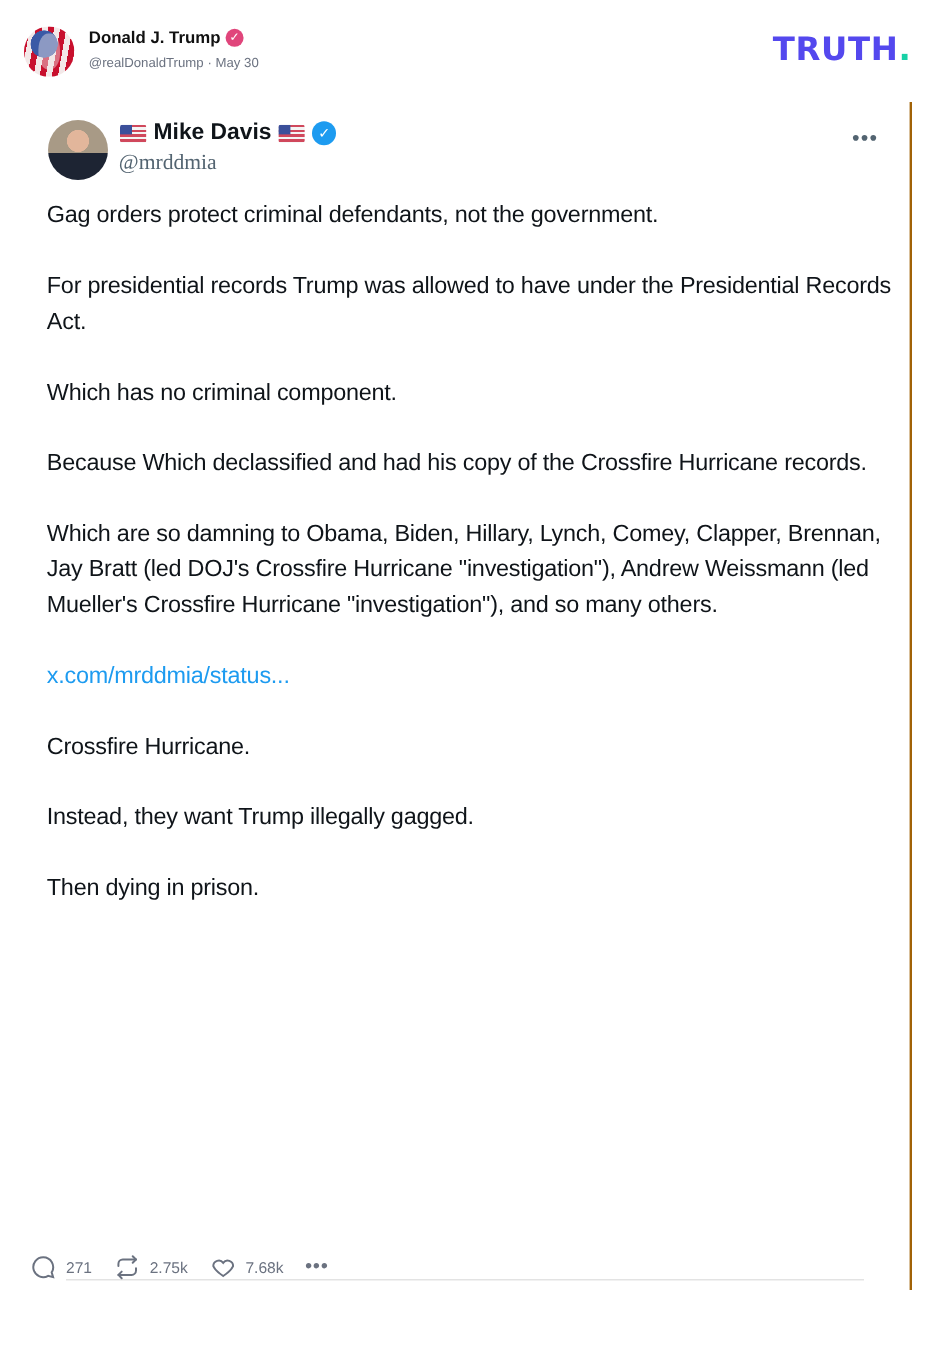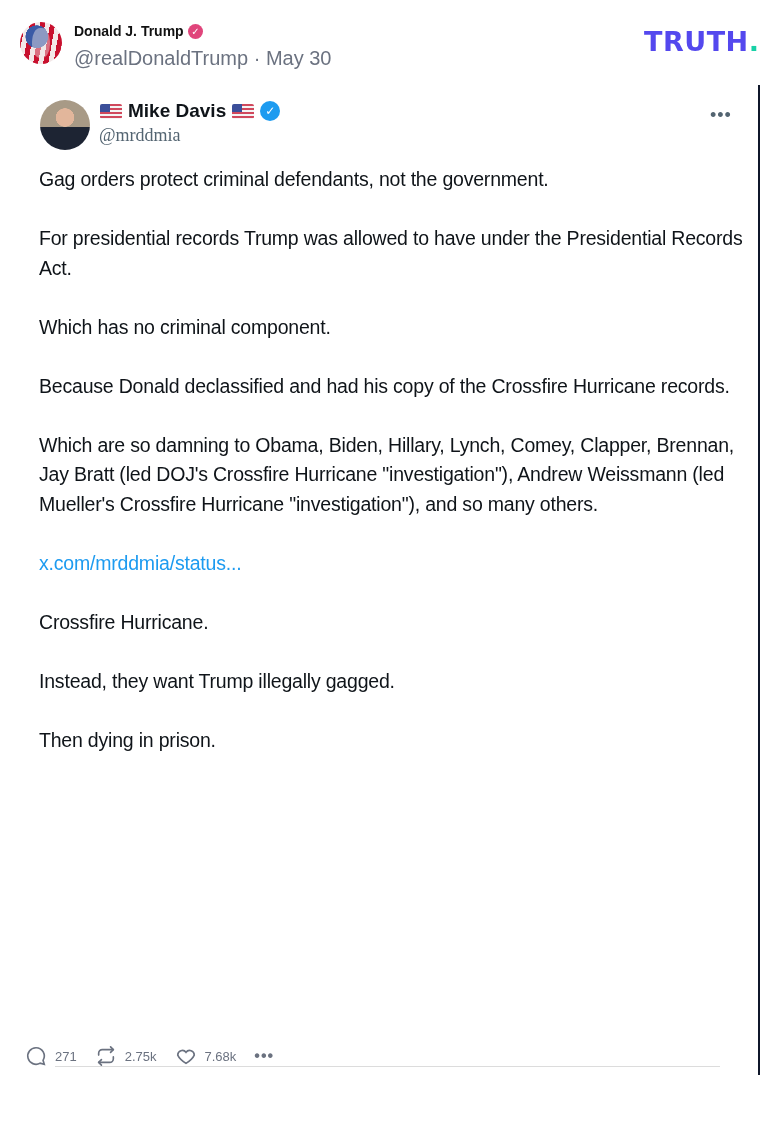--- a/index.html
+++ b/index.html
@@ -9,27 +9,27 @@
   .header { position: absolute; left: 0; top: 0; width: 753px; height: 80px; }
   .avatar { position: absolute; left: 20px; top: 22px; width: 42px; height: 42px; border-radius: 50%;
     background: radial-gradient(circle at 40% 35%, #3b5aa6 0 30%, transparent 31%),
                 repeating-linear-gradient(100deg, #c8102e 0 5px, #f3e8e8 5px 10px);
     overflow: hidden; }
   .avatar::after { content: ""; position: absolute; left: 12px; top: 6px; width: 18px; height: 30px; border-radius: 45%;
     background: rgba(240,230,230,0.45); }
   .author-name { position: absolute; left: 74px; top: 23px; font-size: 14px; font-weight: 700; color: #111; }
   .verified-pink { position: absolute; left: 188px; top: 24px; width: 15px; height: 15px; border-radius: 50%; background: #e0457b;
     display: flex; align-items: center; justify-content: center; color: #fff; font-size: 10px; font-weight: 700; }
-  .author-meta { position: absolute; left: 74px; top: 47px; font-size: 20px; color: #6b7280; }
+  .author-meta { position: absolute; left: 74px; top: 47px; font-size: 11px; color: #6b7280; }
   .truth-logo { position: absolute; left: 644px; top: 28px; font-size: 27px; font-weight: 900; color: #5448ee; letter-spacing: 0.5px;
     font-family: "DejaVu Sans", sans-serif; line-height: 1; }
   .truth-logo .dot { color: #17d1a6; }
 
   .embed { position: absolute; left: 20px; top: 85px; width: 740px; height: 990px; background: #fff;
-    border-right: 2px solid #0f172a; }
+    border-right: 2px solid #a16207; }
   .embed-avatar { position: absolute; left: 20px; top: 15px; width: 50px; height: 50px; border-radius: 50%;
     background: radial-gradient(circle at 50% 35%, #e2b69b 0 22%, transparent 23%),
                 linear-gradient(180deg, #a89a86 0 55%, #1d2433 55% 100%); }
   .flag { display: inline-block; width: 22px; height: 15px; vertical-align: -1px; border-radius: 2px;
     background: linear-gradient(#3b4f9a,#3b4f9a) 0 0/10px 8px no-repeat,
                 repeating-linear-gradient(180deg, #d0485c 0 2px, #f4f4f4 2px 4px); }
   .embed-name-row { position: absolute; left: 80px; top: 15px; font-size: 19px; font-weight: 700; color: #0f1419; display: flex; align-items: center; gap: 6px; }
   .verified-blue { display: inline-flex; width: 20px; height: 20px; border-radius: 50%; background: #1d9bf0; color: #fff;
     font-size: 12px; align-items: center; justify-content: center; }
   .embed-handle { position: absolute; left: 79px; top: 40px; font-size: 18px; color: #536471; font-family: Liberation Serif, serif; }
@@ -70,21 +70,21 @@
     <span class="flag"></span>
     <span class="verified-blue">✓</span>
   </div>
   <div class="embed-handle">@mrddmia</div>
   <div class="embed-more">•••</div>
 
   <div class="embed-body">
     <p class="para">Gag orders protect criminal defendants, not the government.</p>
     <p class="para">For presidential records Trump was allowed to have under the Presidential Records Act.</p>
     <p class="para">Which has no criminal component.</p>
-    <p class="para">Because Donald declassified and had his copy of the Crossfire Hurricane records.</p>
+    <p class="para">Because Which declassified and had his copy of the Crossfire Hurricane records.</p>
     <p class="para">Which are so damning to Obama, Biden, Hillary, Lynch, Comey, Clapper, Brennan, Jay Bratt (led DOJ's Crossfire Hurricane "investigation"), Andrew Weissmann (led Mueller's Crossfire Hurricane "investigation"), and so many others.</p>
     <p class="para link">x.com/mrddmia/status...</p>
     <p class="para">Crossfire Hurricane.</p>
     <p class="para">Instead, they want Trump illegally gagged.</p>
     <p class="para">Then dying in prison.</p>
   </div>
 </div>
 <div class="embed-divider"></div>
 
 <div class="actions">

